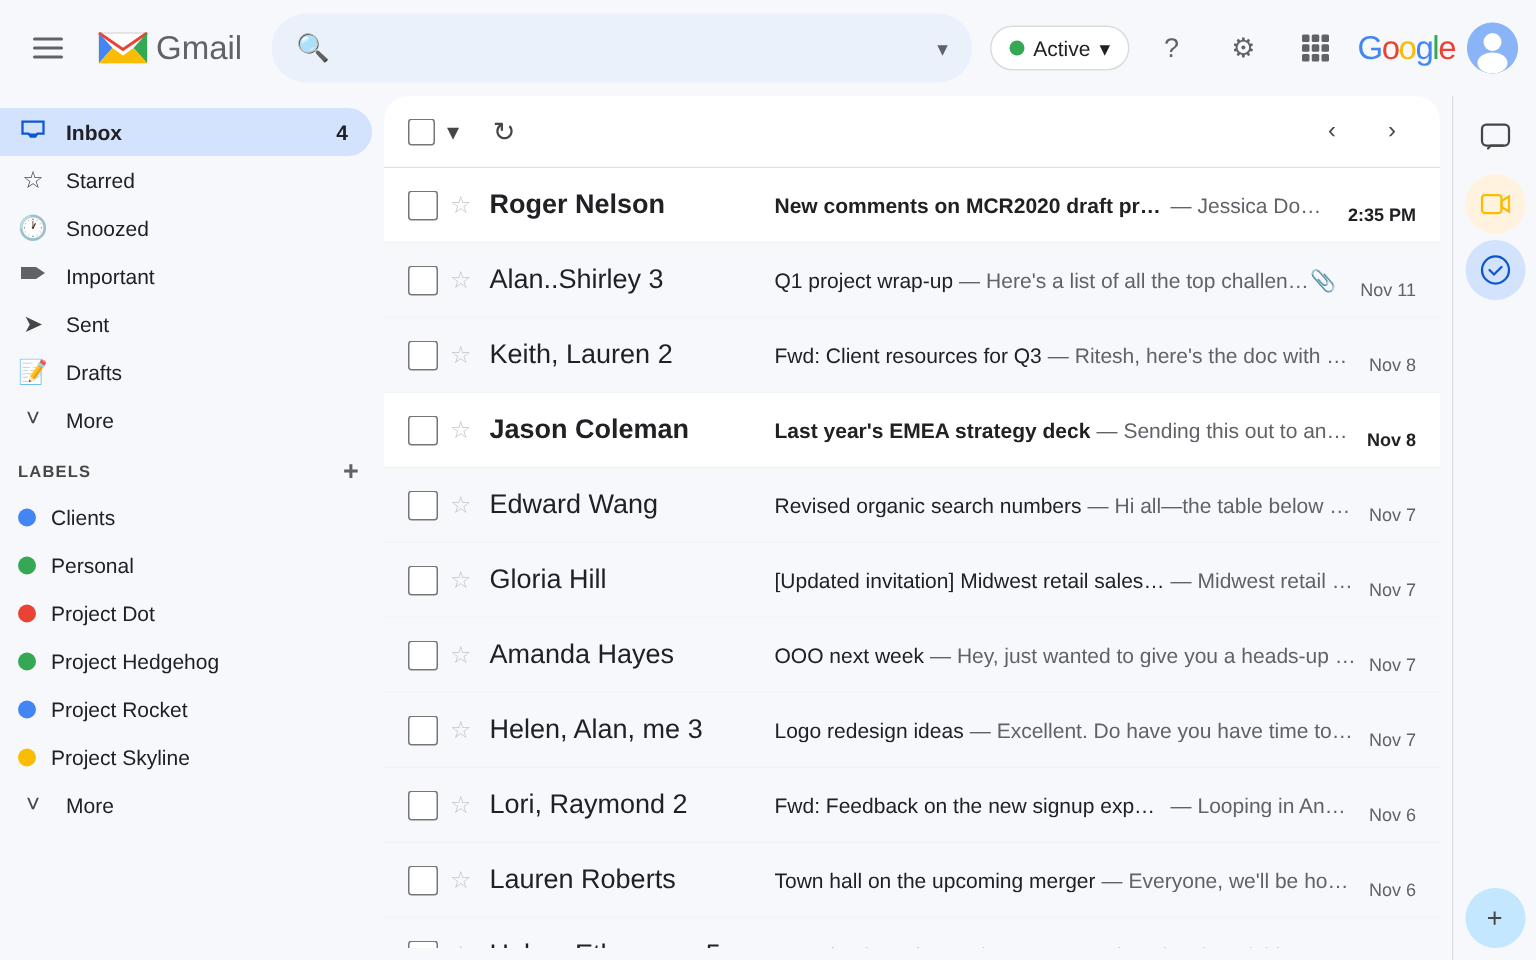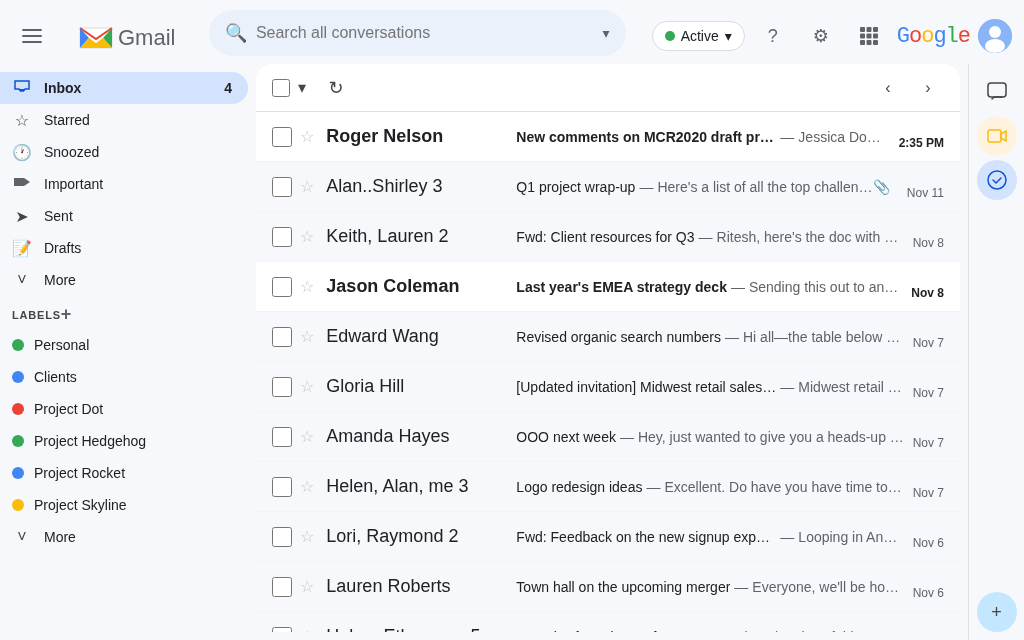--- a/index.html
+++ b/index.html
@@ -1,20 +1,20 @@
 <!DOCTYPE html>
 <html><head>
   <meta charset="utf-8">
   <style>
     * { margin: 0; padding: 0; box-sizing: border-box; }
     body { font-family: 'Arial', sans-serif; background: #f6f8fc; width: 1024px; height: 640px; overflow: hidden; display: flex; flex-direction: column; }
 
     
     .top-bar {
-      display: flex; align-items: flex-end; background: #f6f8fc; padding: 8px 12px; gap: 26px; height: 64px; flex-shrink: 0;
+      display: flex; align-items: center; background: #f6f8fc; padding: 8px 12px; gap: 12px; height: 64px; flex-shrink: 0;
     }
     .hamburger-btn { width: 40px; height: 40px; display: flex; align-items: center; justify-content: center; border-radius: 50%; cursor: pointer; border: none; background: transparent; }
     .gmail-logo { display: flex; align-items: center; gap: 4px; margin-right: 8px; }
     .gmail-logo-m { width: 36px; height: 36px; }
     .gmail-logo-text { font-size: 22px; color: #5f6368; font-weight: 300; }
     .search-bar {
       flex: 1; max-width: 720px; display: flex; align-items: center; background: #eaf1fb; border-radius: 24px; padding: 8px 16px; gap: 8px; height: 46px;
     }
     .search-bar input { border: none; background: transparent; font-size: 16px; outline: none; flex: 1; color: #202124; }
     .search-icon { color: #5f6368; font-size: 18px; }
@@ -34,21 +34,21 @@
     .sidebar { width: 256px; flex-shrink: 0; background: #f6f8fc; padding: 8px 0; overflow-y: auto; }
     .compose-btn {
       display: flex; align-items: center; gap: 12px; background: #c2e7ff; border-radius: 16px; padding: 16px 20px; margin: 4px 8px 8px 8px; cursor: pointer; font-size: 14px; font-weight: 600; color: #001d35; border: none; width: calc(100% - 16px);
     }
     .nav-item {
       display: flex; align-items: center; gap: 12px; padding: 4px 16px 4px 12px; border-radius: 0 24px 24px 0; margin-right: 8px; cursor: pointer; height: 32px; font-size: 14px; color: #202124;
     }
     .nav-item.active { background: #d3e3fd; font-weight: 600; }
     .nav-item-icon { font-size: 16px; color: #444746; width: 20px; text-align: center; }
     .nav-badge { margin-left: auto; font-size: 14px; font-weight: 600; color: #202124; }
-    .labels-header { display: flex; align-items: center; justify-content: flex-start; padding: 8px 16px 4px 12px; font-size: 11px; font-weight: 600; color: #444746; text-transform: uppercase; letter-spacing: 0.8px; }
+    .labels-header { display: flex; align-items: center; justify-content: space-between; padding: 8px 16px 4px 12px; font-size: 11px; font-weight: 600; color: #444746; text-transform: uppercase; letter-spacing: 0.8px; }
     .label-add { cursor: pointer; font-size: 18px; color: #5f6368; }
     .label-item {
       display: flex; align-items: center; gap: 10px; padding: 4px 16px 4px 12px; border-radius: 0 24px 24px 0; margin-right: 8px; cursor: pointer; height: 32px; font-size: 14px; color: #202124;
     }
     .label-dot { width: 12px; height: 12px; border-radius: 50%; flex-shrink: 0; }
     .more-item {
       display: flex; align-items: center; gap: 12px; padding: 4px 16px 4px 12px; border-radius: 0 24px 24px 0; margin-right: 8px; cursor: pointer; height: 32px; font-size: 14px; color: #202124;
     }
 
     
@@ -101,21 +101,20 @@
       <path d="M2 8h32v20H2z" fill="white" stroke="#ddd"></path>
       <path d="M2 8l16 11L34 8" fill="none" stroke="#EA4335" stroke-width="2"></path>
       <path d="M2 8v20l9-10z" fill="#4285F4"></path>
       <path d="M34 8v20l-9-10z" fill="#34A853"></path>
       <path d="M2 28l9-10 7 5 7-5 9 10" fill="#FBBC05"></path>
     </svg>
     <span class="gmail-logo-text">Gmail</span>
   </div>
   <div class="search-bar">
     <span class="search-icon">🔍</span>
-    <input type="text" placeholder="Search all conversations" style="">
     <span class="search-dropdown">▾</span>
   </div>
   <div class="top-right">
     <button class="active-btn">
       <span class="active-dot"></span>
       <span>Active</span>
       <span>▾</span>
     </button>
     <button class="icon-btn">?</button>
     <button class="icon-btn">⚙</button>
@@ -125,21 +124,21 @@
           <rect x="7.5" y="1" width="5" height="5" rx="1"></rect>
           <rect x="14" y="1" width="5" height="5" rx="1"></rect>
         <rect x="1" y="7.5" width="5" height="5" rx="1"></rect>
           <rect x="7.5" y="7.5" width="5" height="5" rx="1"></rect>
           <rect x="14" y="7.5" width="5" height="5" rx="1"></rect>
         <rect x="1" y="14" width="5" height="5" rx="1"></rect>
           <rect x="7.5" y="14" width="5" height="5" rx="1"></rect>
           <rect x="14" y="14" width="5" height="5" rx="1"></rect>
       </svg>
     </button>
-    <span style="font-size:22px;font-weight:500;letter-spacing:-1px;font-family:Liberation Mono, monospace;">
+    <span style="font-size:22px;font-weight:500;letter-spacing:-1px;">
       <span style="color:#4285f4">G</span><span style="color:#ea4335">o</span><span style="color:#fbbc05">o</span><span style="color:#4285f4">g</span><span style="color:#34a853">l</span><span style="color:#ea4335">e</span>
     </span>
     <div class="avatar">
       <svg width="34" height="34" viewBox="0 0 34 34">
           <circle cx="17" cy="17" r="17" fill="#8ab4f8"></circle>
           <circle cx="17" cy="13" r="6" fill="white"></circle>
           <ellipse cx="17" cy="27" rx="10" ry="7" fill="white"></ellipse>
         </svg>
     </div>
   </div>
@@ -187,26 +186,26 @@
       <span class="nav-item-icon">˅</span>
       <span>More</span>
     </div>
 
     <div class="labels-header">
       <span>LABELS</span>
       <span class="label-add">+</span>
     </div>
 
     <div class="label-item">
+      <span class="label-dot" style="background:#4285f4"></span>
+      <span>Clients</span>
+    </div>
+    <div class="label-item">
       <span class="label-dot" style="background:#34a853"></span>
       <span>Personal</span>
-    </div>
-    <div class="label-item">
-      <span class="label-dot" style="background:#4285f4"></span>
-      <span>Clients</span>
     </div>
     <div class="label-item">
       <span class="label-dot" style="background:#ea4335"></span>
       <span>Project Dot</span>
     </div>
     <div class="label-item">
       <span class="label-dot" style="background:#34a853"></span>
       <span>Project Hedgehog</span>
     </div>
     <div class="label-item">

